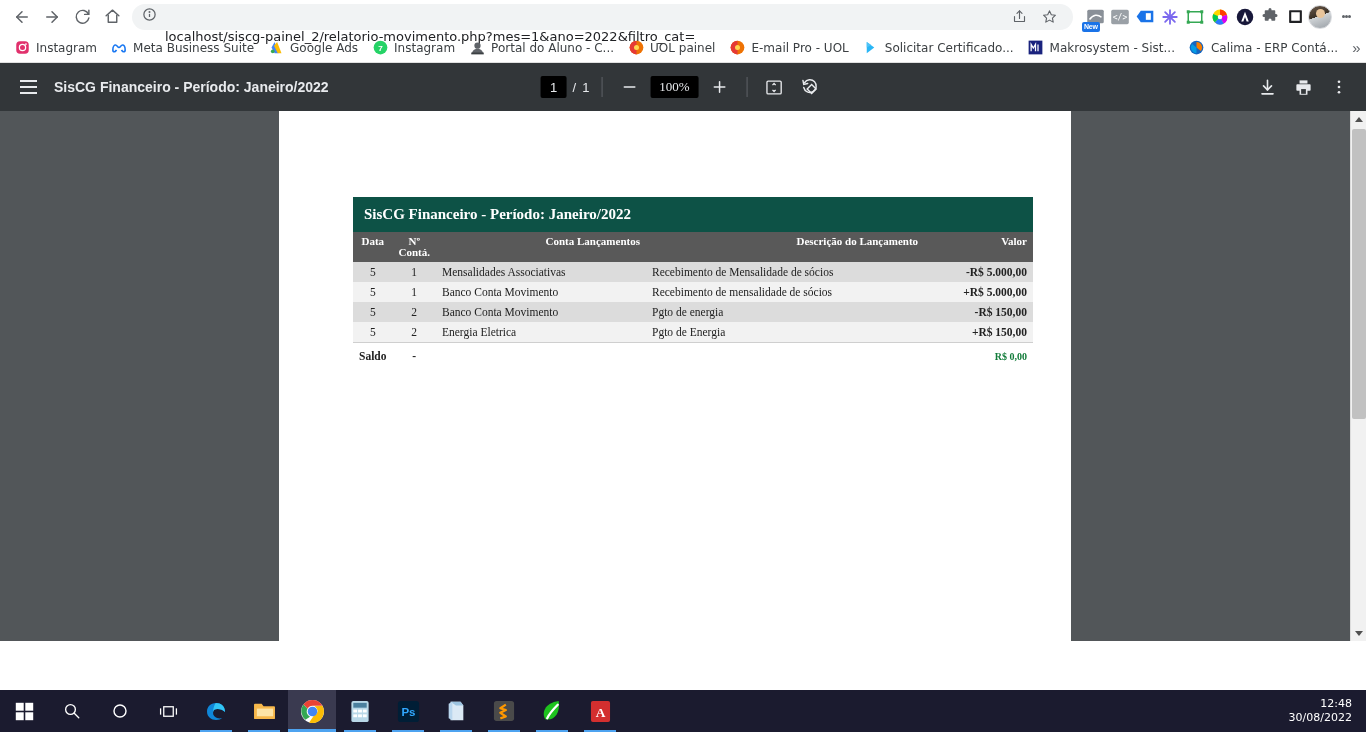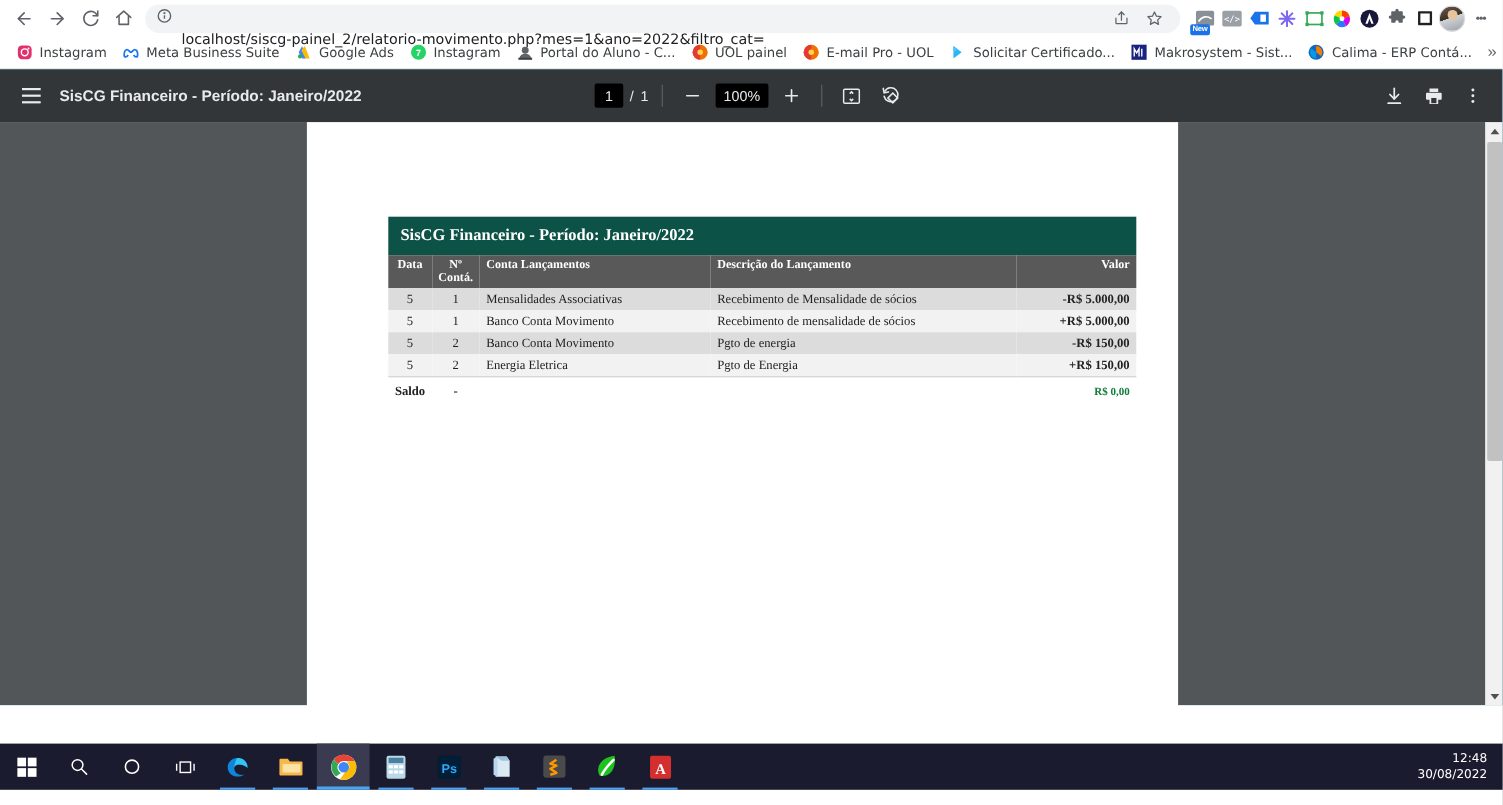--- a/index.html
+++ b/index.html
@@ -106,21 +106,21 @@
   .tb-text { color: #e8eaed; font-size: 13px; }
   .tb-sep { width: 1px; height: 20px; background: #5f6368; margin: 0 6px; }
   .tb-btn {
     width: 30px; height: 30px; display: flex; align-items: center;
     justify-content: center; color: #e8eaed; border-radius: 50%; flex: none;
   }
   #zoom-value {
     height: 22px; min-width: 48px; background: #000; color: #e8eaed;
     display: flex; align-items: center; justify-content: center;
     font-size: 13px; border-radius: 2px; padding: 0 6px;
-    font-family: Liberation Sans, sans-serif;
+    font-family: Liberation Serif, serif;
   }
   #pdf-right { margin-left: auto; display: flex; align-items: center; gap: 6px; }
 
   #pdf-scroll-area {
     position: absolute; top: 48px; left: 0; right: 0; bottom: 0;
     background: #525659;
   }
   #pdf-page {
     position: absolute; left: 279px; top: 0px; width: 792px; height: 566px;
     background: #fff;
@@ -129,21 +129,21 @@
   
   #report { position: absolute; left: 74px; top: 86px; width: 680px; }
   #report-title-bar {
     background: #0d5246; color: #fff; padding: 9px 11px;
     font-family: "Liberation Serif", serif; font-size: 15px; font-weight: bold;
   }
   #report-table { width: 100%; border-collapse: collapse; margin-top: 0;
     font-family: "Liberation Serif", serif; }
   #report-table thead th {
     background: #595959; color: #fff; font-size: 11px; font-weight: bold;
-    padding: 4px 6px; text-align: left; vertical-align: top; line-height: 11px;
+    padding: 4px 6px; text-align: right; vertical-align: top; line-height: 11px;
   }
   #report-table thead th.c { text-align: center; }
   #report-table thead th.r { text-align: right; }
   #report-table tbody td {
     font-size: 11.5px; color: #222; padding: 4px 6px; line-height: 12px;
   }
   #report-table tbody tr.odd td { background: #dcdcdc; }
   #report-table tbody tr.even td { background: #f2f2f2; }
   #report-table tbody td.c { text-align: center; }
   #report-table tbody td.r { text-align: right; font-weight: bold; }
@@ -173,21 +173,21 @@
   .sb-up i { border-bottom: 5px solid #505050; }
   .sb-down i { border-top: 5px solid #505050; }
   #sb-thumb {
     position: absolute; top: 18px; left: 1px; width: 14px; height: 290px;
     background: #c1c1c1; border-radius: 2px;
   }
   .sb-down { position: absolute; bottom: 0; left: 0; width: 16px; }
 
   
   #taskbar {
-    position: absolute; left: 0; bottom: 14px; width: 1366px; height: 42px;
+    position: absolute; left: 0; bottom: 0; width: 1366px; height: 42px;
     background: #1b1b2f; display: flex; align-items: center;
   }
   .tb-item {
     width: 48px; height: 42px; display: flex; align-items: center;
     justify-content: center; position: relative; flex: none;
   }
   .tb-item.active { background: #3a3a50; }
   .tb-item.active::after {
     content: ""; position: absolute; bottom: 0; left: 0; right: 0;
     height: 3px; background: #4ea3f0;

